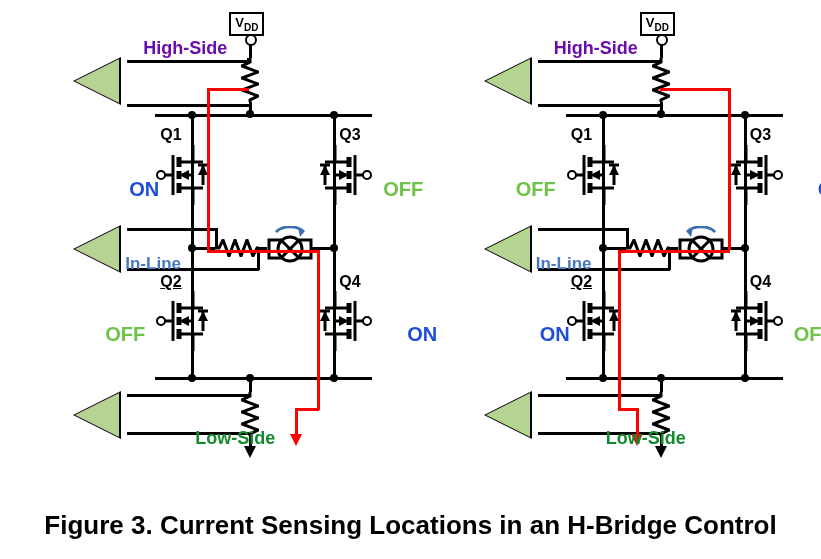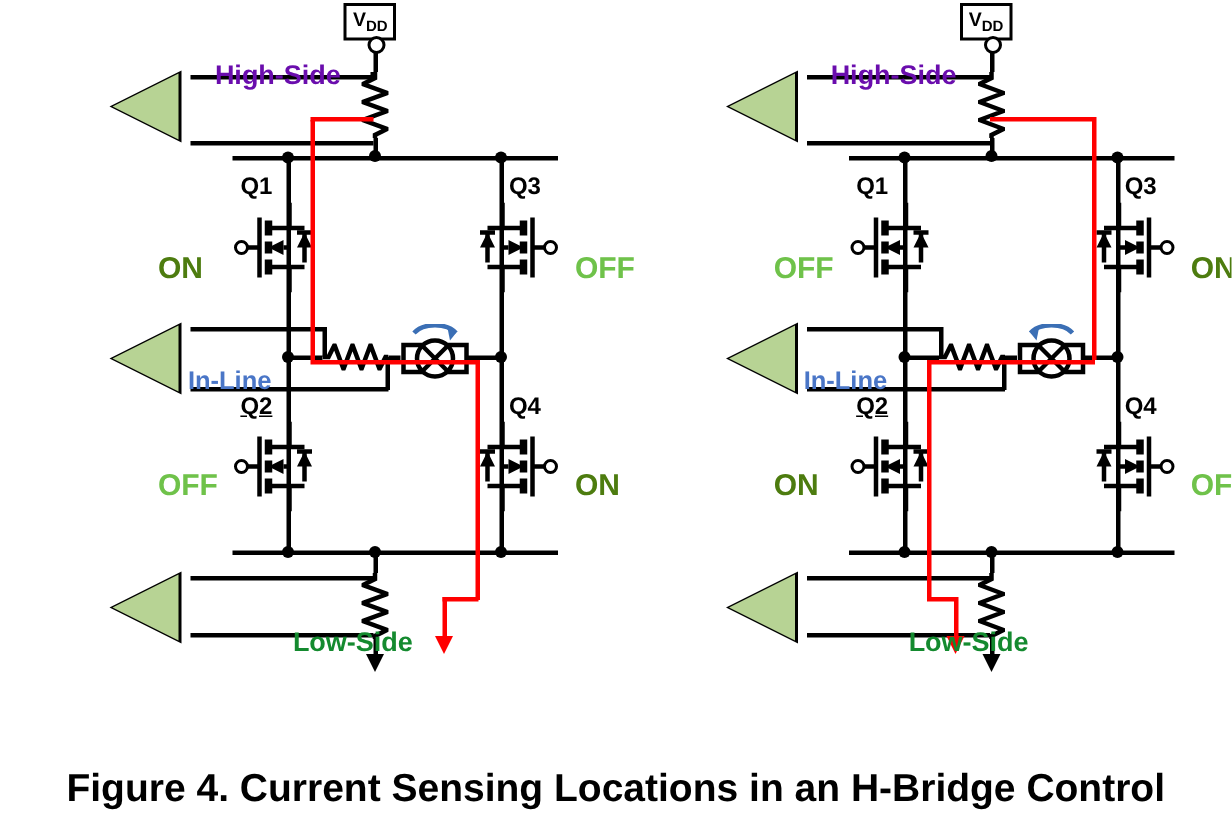--- a/index.html
+++ b/index.html
@@ -11,20 +11,21 @@
     position: relative;
   }
   .stage {
     position: relative;
     width: 821px;
     height: 559px;
   }
   .bridges {
     display: flex;
     justify-content: space-around;
+    padding-top: 10px;
   }
   .bridge {
     position: relative;
     width: 380px;
     height: 460px;
   }
   .bold-rect {
     position: absolute;
     border: 3px solid #000;
     box-sizing: border-box;
@@ -38,32 +39,32 @@
     width:0; height:0;
   }
   .arrow-down { border-left:6px solid transparent; border-right:6px solid transparent; border-top:12px solid #000; }
   .arrow-down.red { border-top-color:#f00; }
   .label {
     position:absolute;
     font-weight:bold;
     font-size:18px;
     white-space:nowrap;
   }
-  .lbl-highside { color:#6a0dad; top:40px; left:128px; }
+  .lbl-highside { color:#6a0dad; top:28px; left:128px; }
   .lbl-inline { color:#4a76c7; top:244px; left:110px; font-size:17px;}
   .lbl-lowside { color:#148a2f; top:418px; left:180px; }
 
   .t-q { color:#000; font-size:16px; }
   .q1 { top:116px; left:145px;}
   .q2 { top:263px; left:145px;text-decoration:underline;}
   .q3 { top:116px; left:324px;}
   .q4 { top:263px; left:324px;}
 
   .t-onoff { font-size:20px; }
-  .red-t { color:#4d7c0f; }
+  .red-t { color:#1d4ed8;margin-left:24px; }
   .grn-t { color:#6fc24a; }
   .s-q1 { top:168px; left:90px;}
   .s-q2 { top:313px; left:90px;}
   .s-q3 { top:168px; left:368px;}
   .s-q4 { top:313px; left:368px;}
 
   
   .amp-out {
     position:absolute;
     width:0;height:0;
@@ -488,14 +489,14 @@
       <div class="label t-q q3">Q3</div>
       <div class="label t-q q4">Q4</div>
 
       <div class="label t-onoff s-q1 grn-t">OFF</div>
       <div class="label t-onoff s-q2 red-t">ON</div>
       <div class="label t-onoff s-q3 red-t">ON</div>
       <div class="label t-onoff s-q4 grn-t">OFF</div>
     </div>
   </div>
 
-  <div class="caption">Figure 4. Current Sensing Locations in an H-Bridge Control</div>
+  <div class="caption">Figure 3. Current Sensing Locations in an H-Bridge Control</div>
 </div>
 
 </body></html>

